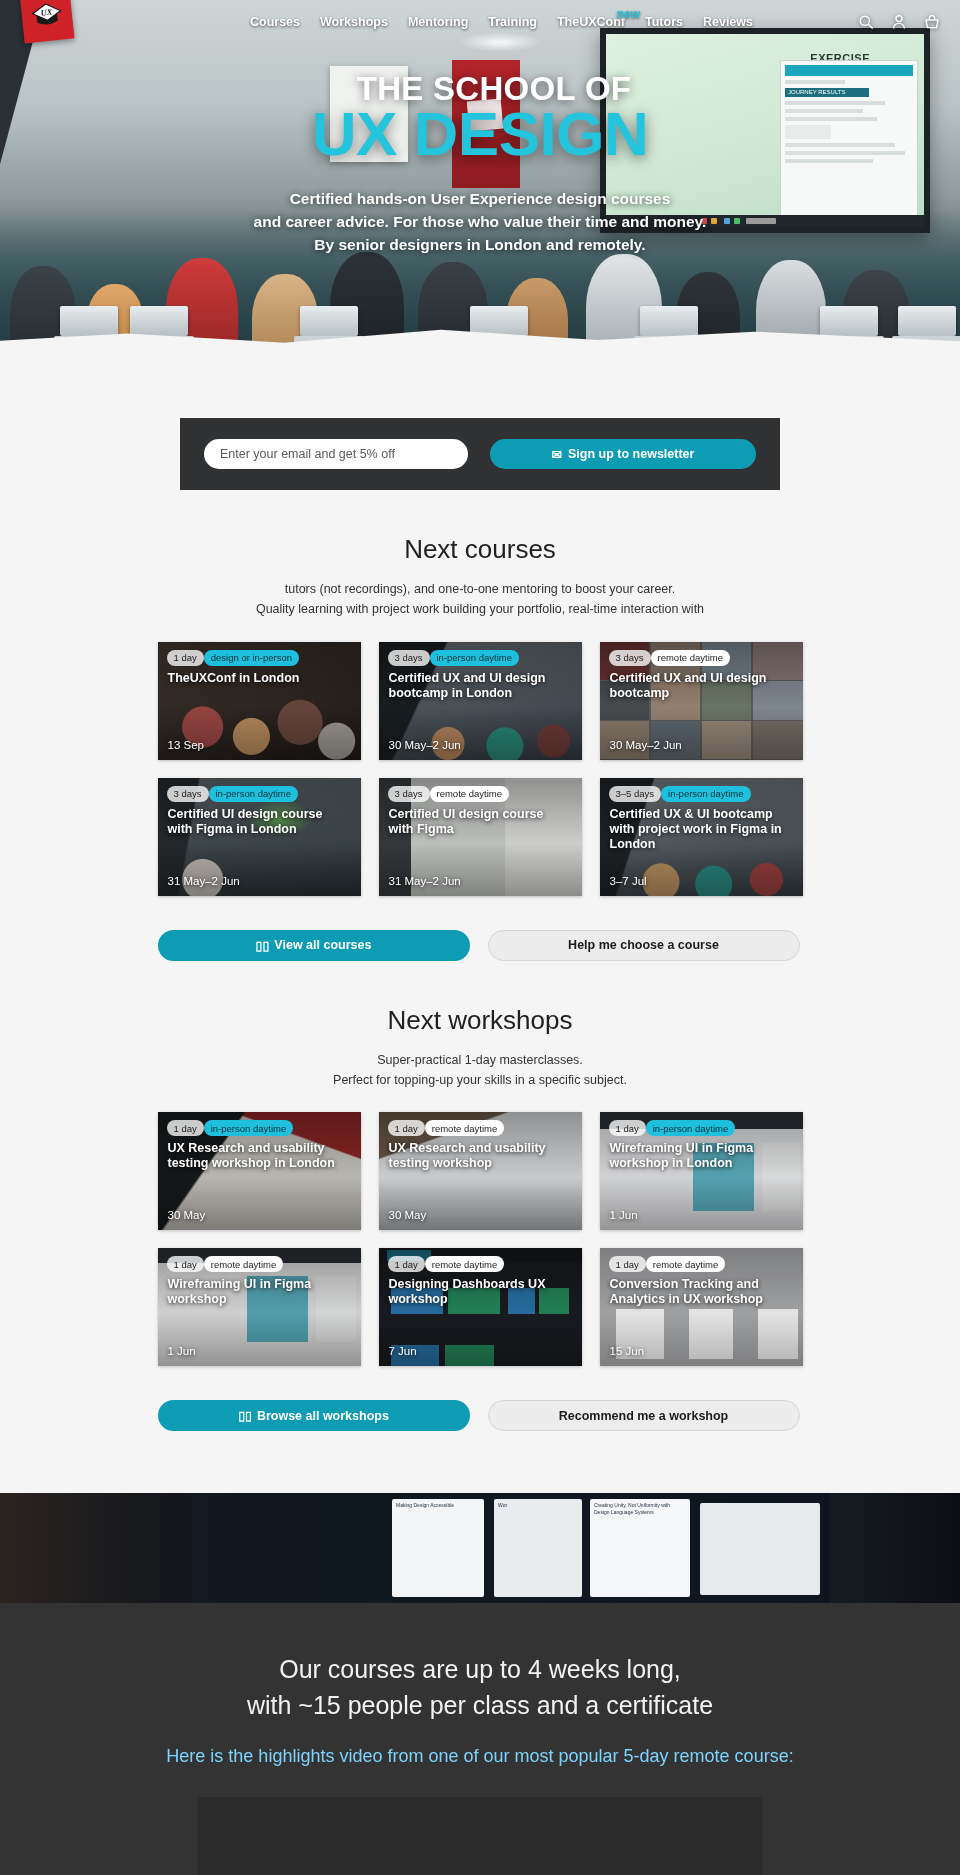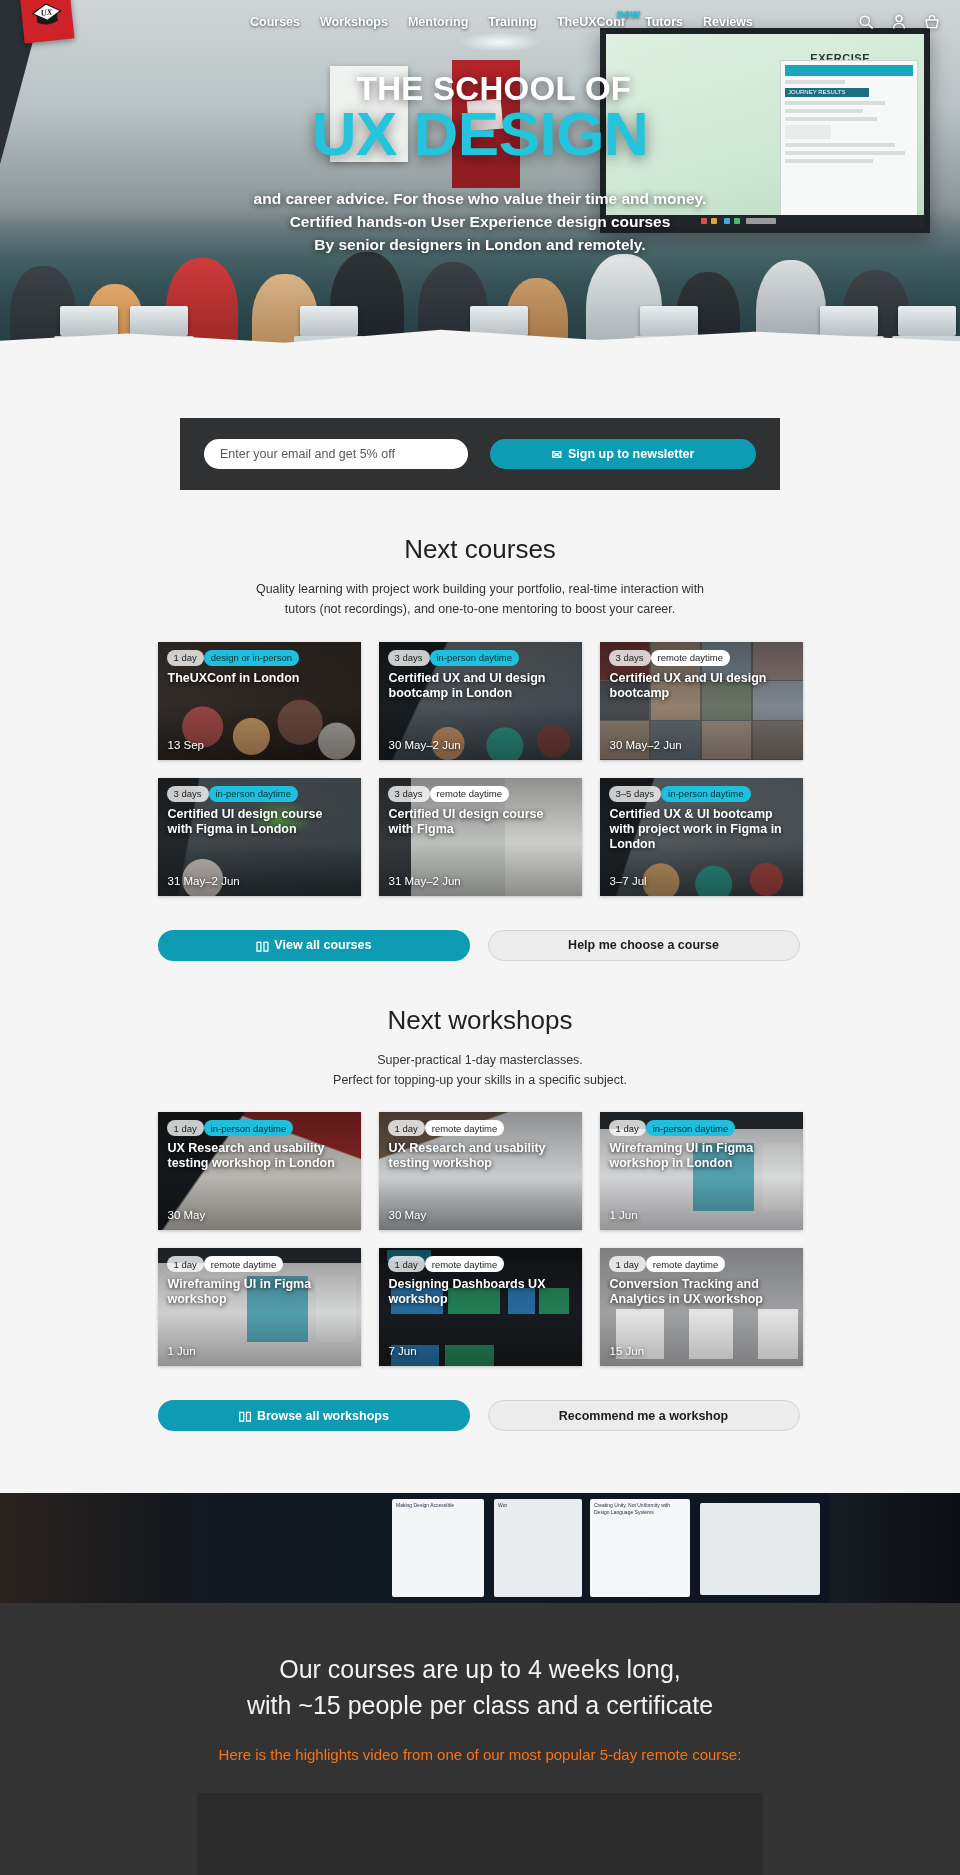--- a/index.html
+++ b/index.html
@@ -189,21 +189,21 @@
   .mon-t { font-size: 5px; color:#26333f; padding:3px 4px; line-height:1.35; }
 
   
   .dark {
     width: 960px; background: #333333; padding: 48px 0 0; text-align: center;
   }
   .dark h2 {
     color: #f2f2f2; font-size: 25px; font-weight: 400; line-height: 1.45;
   }
   .dark p {
-    color: #f97316; font-size: 15px; margin-top: 22px;
+    color: #7dd3fc; font-size: 18px; margin-top: 22px;
   }
   .video {
     width: 566px; height: 318px; margin: 30px auto 0; background: #2b2b2b;
     position: relative; display: flex; align-items: flex-end; justify-content: center;
     padding-bottom: 6px;
   }
 </style>
 </head>
 <body>
 
@@ -305,39 +305,39 @@
             <path d="M5.4 6V4.2a2.6 2.6 0 0 1 5.2 0V6"></path>
           </svg>
       </span>
     </div>
   </div>
 
   <div class="hero-copy">
     <div class="hero-title-1">THE SCHOOL OF</div>
     <div class="hero-title-2">UX DESIGN</div>
     <div class="hero-sub">
+      <div>Certified hands-on User Experience design courses</div>
       <div>and career advice. For those who value their time and money.</div>
-      <div>Certified hands-on User Experience design courses</div>
       <div>By senior designers in London and remotely.</div>
     </div>
   </div>
 </div>
 
 <div class="newsletter">
   <input type="text" placeholder="Enter your email and get 5% off" style="">
   <button class="btn-signup">
     <span>✉</span>
     <span>Sign up to newsletter</span>
   </button>
 </div>
 
 <div class="section-title">Next courses</div>
 <div class="section-desc">
+  <div>tutors (not recordings), and one-to-one mentoring to boost your career.</div>
   <div>Quality learning with project work building your portfolio, real-time interaction with</div>
-  <div>tutors (not recordings), and one-to-one mentoring to boost your career.</div>
 </div>
 
 <div class="cards">
 
   <div class="card">
     <div class="card-bg" style="background:
       radial-gradient(circle at 22% 72%, #b4534f 0 20px, transparent 21px),
       radial-gradient(circle at 46% 80%, #d7a36d 0 18px, transparent 19px),
       radial-gradient(circle at 70% 68%, #7a5347 0 22px, transparent 23px),
       radial-gradient(circle at 88% 84%, #b9b4ae 0 18px, transparent 19px),

